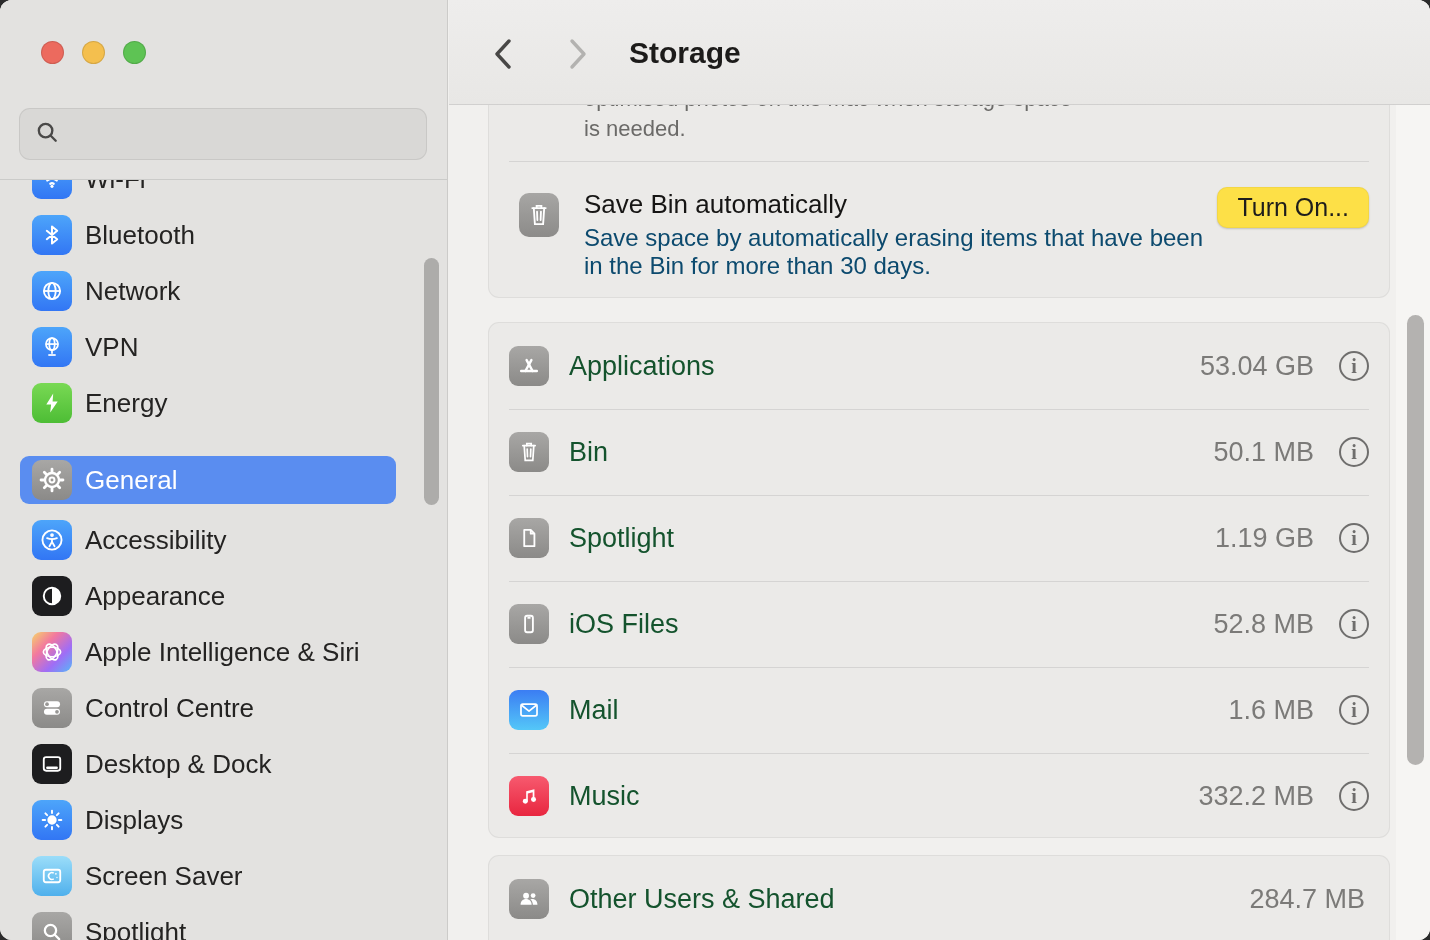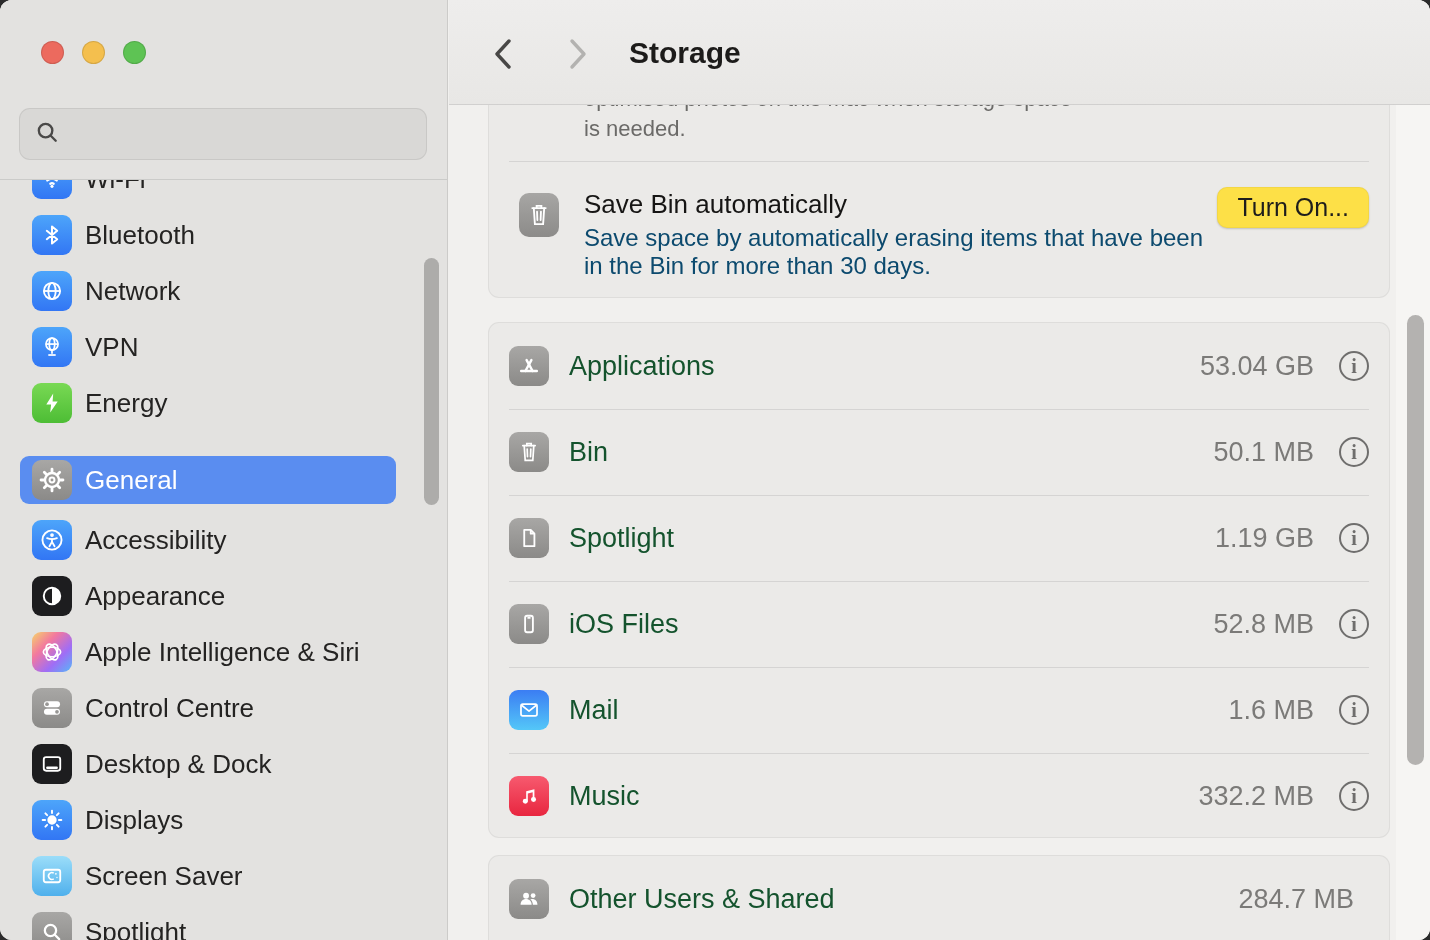--- a/index.html
+++ b/index.html
@@ -101,21 +101,21 @@
 
   .cat-row { position:absolute; left:20px; right:20px; height:86px; display:flex; align-items:center; }
   .cat-label { margin-left:20px; font-size:27px; color:#14532d; }
   .cat-size  { margin-left:auto; font-size:27px; color:#7B7A78; }
   .info-btn {
     width:30px; height:30px; margin-left:25px; flex:0 0 auto;
     border:2px solid #6F6E6D; border-radius:50%; color:#6F6E6D;
     font-family:"Liberation Serif", serif; font-size:20px; font-weight:700;
     display:flex; align-items:center; justify-content:center; cursor:default;
   }
-  .no-info .cat-size { margin-right:15px; }
+  .no-info .cat-size { margin-right:4px; }
 </style>
 </head>
 <body>
 
 <div class="window">
 
   <div class="sidebar">
 
     <div class="sb-item" style="top:151px">
       <span class="tile t-blue">

